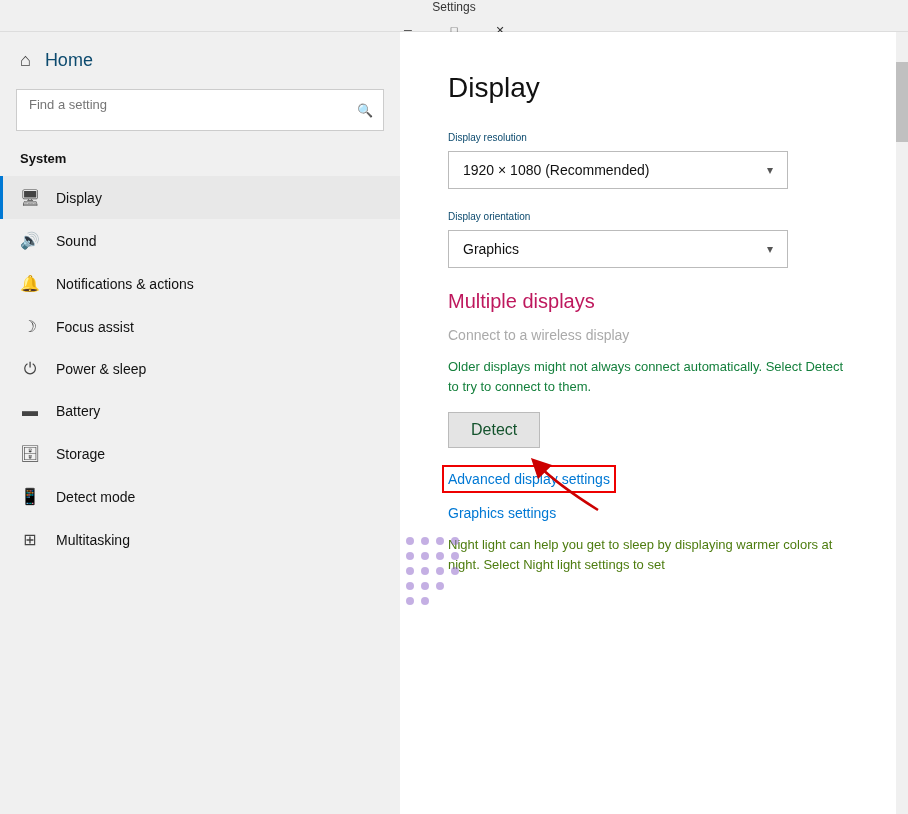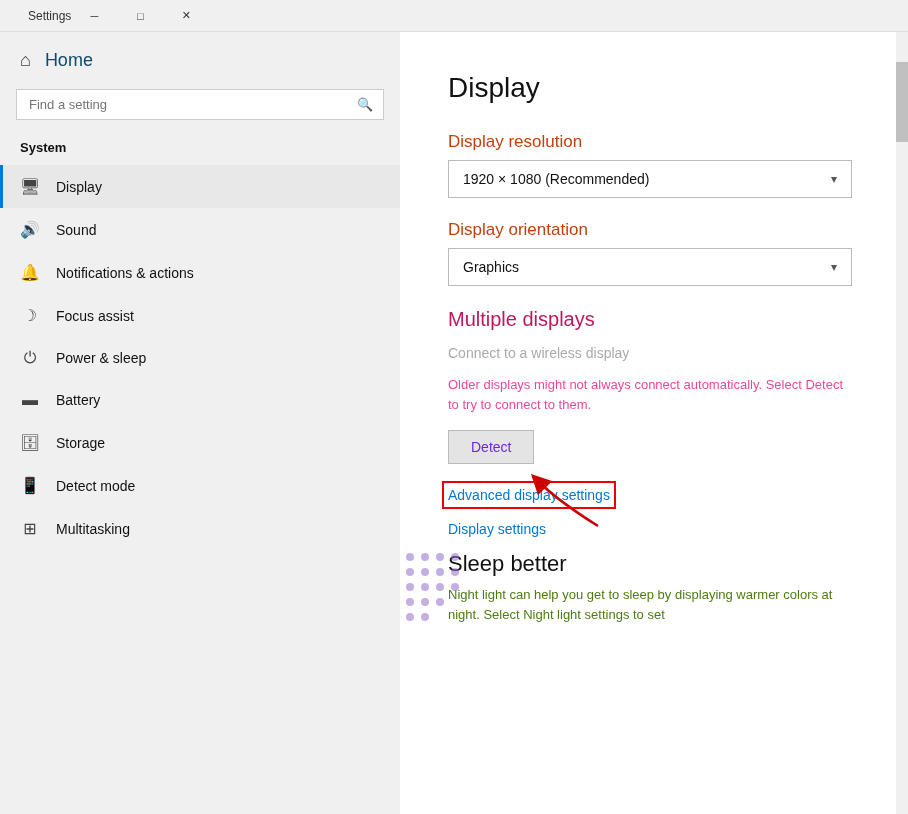--- a/index.html
+++ b/index.html
@@ -4,24 +4,25 @@
   <style>
     * { box-sizing: border-box; margin: 0; padding: 0; }
     body { font-family: 'Segoe UI', Arial, sans-serif; background: #fff; width: 908px; height: 814px; overflow: hidden; display: flex; flex-direction: column; }
 
     
     .titlebar {
       background: #f0f0f0;
       height: 32px;
       display: flex;
       align-items: center;
-      padding: 0 28px;
-      justify-content: flex-start;
+      padding: 0 16px;
+      justify-content: space-between;
       border-bottom: 1px solid #ddd;
       flex-shrink: 0;
+      flex-direction: column;
     }
     .titlebar-title { font-size: 12px; color: #333; }
     .titlebar-controls { display: flex; gap: 0; }
     .titlebar-btn {
       width: 46px; height: 32px;
       display: flex; align-items: center; justify-content: center;
       font-size: 11px; color: #333; cursor: pointer; background: transparent; border: none;
     }
 
     
@@ -52,21 +53,21 @@
     .sidebar-home-label { font-size: 18px; color: #0c4a6e; }
 
     .sidebar-search {
       margin: 0 16px 12px 16px;
       position: relative;
       display: flex;
       align-items: center;
     }
     .sidebar-search input {
       width: 100%;
-      padding: 7px 36px 7px 12px;
+      padding: 7px 36px 18px 12px;
       border: 1px solid #ccc;
       background: #fff;
       font-size: 13px;
       color: #737373;
       outline: none;
     }
     .sidebar-search-icon {
       position: absolute;
       right: 10px;
       color: #555;
@@ -128,27 +129,27 @@
     }
 
     .page-title {
       font-size: 28px;
       font-weight: 300;
       color: #111;
       margin-bottom: 28px;
     }
 
     .setting-label {
-      font-size: 17px;
-      color: #c2410c;
+      font-size: 10px;
+      color: #0c4a6e;
       margin-bottom: 8px;
     }
 
     .dropdown {
-      width: 404px;
+      width: 340px;
       padding: 10px 14px;
       border: 1px solid #bbb;
       background: #fff;
       font-size: 14px;
       color: #111;
       display: flex;
       align-items: center;
       justify-content: space-between;
       cursor: pointer;
       margin-bottom: 22px;
@@ -167,32 +168,32 @@
       font-size: 14px;
       color: #0078d4;
       cursor: pointer;
       margin-bottom: 14px;
       display: block;
       text-decoration: none;
     }
 
     .info-text {
       font-size: 13px;
-      color: #ec4899;
+      color: #15803d;
       margin-bottom: 16px;
       line-height: 1.5;
       max-width: 440px;
     }
 
     .detect-btn {
       padding: 8px 22px;
       background: #e4e4e4;
       border: 1px solid #bbb;
-      font-size: 14px;
-      color: #6d28d9;
+      font-size: 16px;
+      color: #14532d;
       cursor: pointer;
       margin-bottom: 22px;
     }
 
     
     .highlight-link-container {
       position: relative;
       display: inline-block;
       margin-bottom: 10px;
     }
@@ -323,21 +324,21 @@
     
     <div style="position:relative; margin-bottom: 8px;">
       <div class="highlight-link-container">
         <a class="link-text" style="margin-bottom:0;">Advanced display settings</a>
         <div class="highlight-box"></div>
       </div>
     </div>
 
     
     <div style="position:relative; margin-bottom: 10px;">
-      <a class="link-text">Display settings</a>
+      <a class="link-text">Graphics settings</a>
 
       <svg style="position:absolute; top:-50px; left:80px; width:80px; height:60px;">
         <defs>
           <marker id="arrowhead" markerWidth="8" markerHeight="8" refX="4" refY="4" orient="auto">
             <path d="M0,0 L8,4 L0,8 Z" fill="#cc0000"></path>
           </marker>
         </defs>
         <path d="M70,55 Q30,30 10,10" stroke="#cc0000" stroke-width="2.5" fill="none" marker-end="url(#arrowhead)"></path>
       </svg>
     </div>
@@ -363,21 +364,20 @@
             <circle cx="10" cy="55" r="4"></circle>
               <circle cx="25" cy="55" r="4"></circle>
               <circle cx="40" cy="55" r="4"></circle>
             <circle cx="10" cy="70" r="4"></circle>
               <circle cx="25" cy="70" r="4"></circle>
           </g>
         </svg>
       </div>
 
 
-      <h2 class="sleep-title">Sleep better</h2>
       <p class="sleep-text">Night light can help you get to sleep by displaying warmer colors at night. Select Night light settings to set</p>
     </div>
 
   </div>
 
   <div class="scrollbar-track">
     <div class="scrollbar-thumb"></div>
   </div>
 
 </div>

